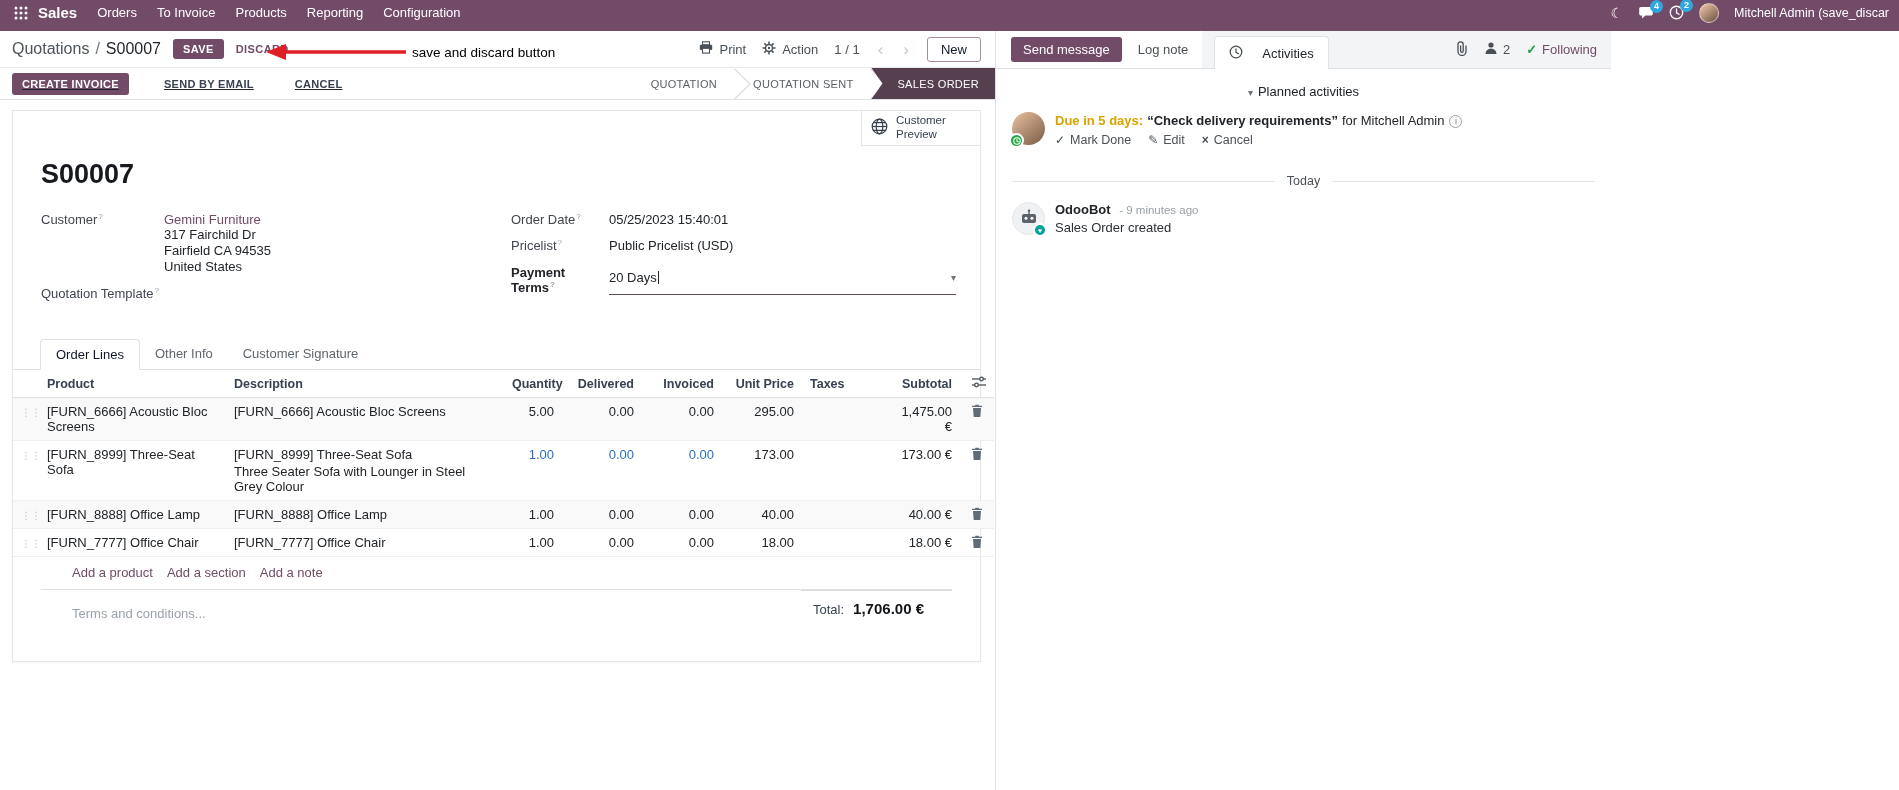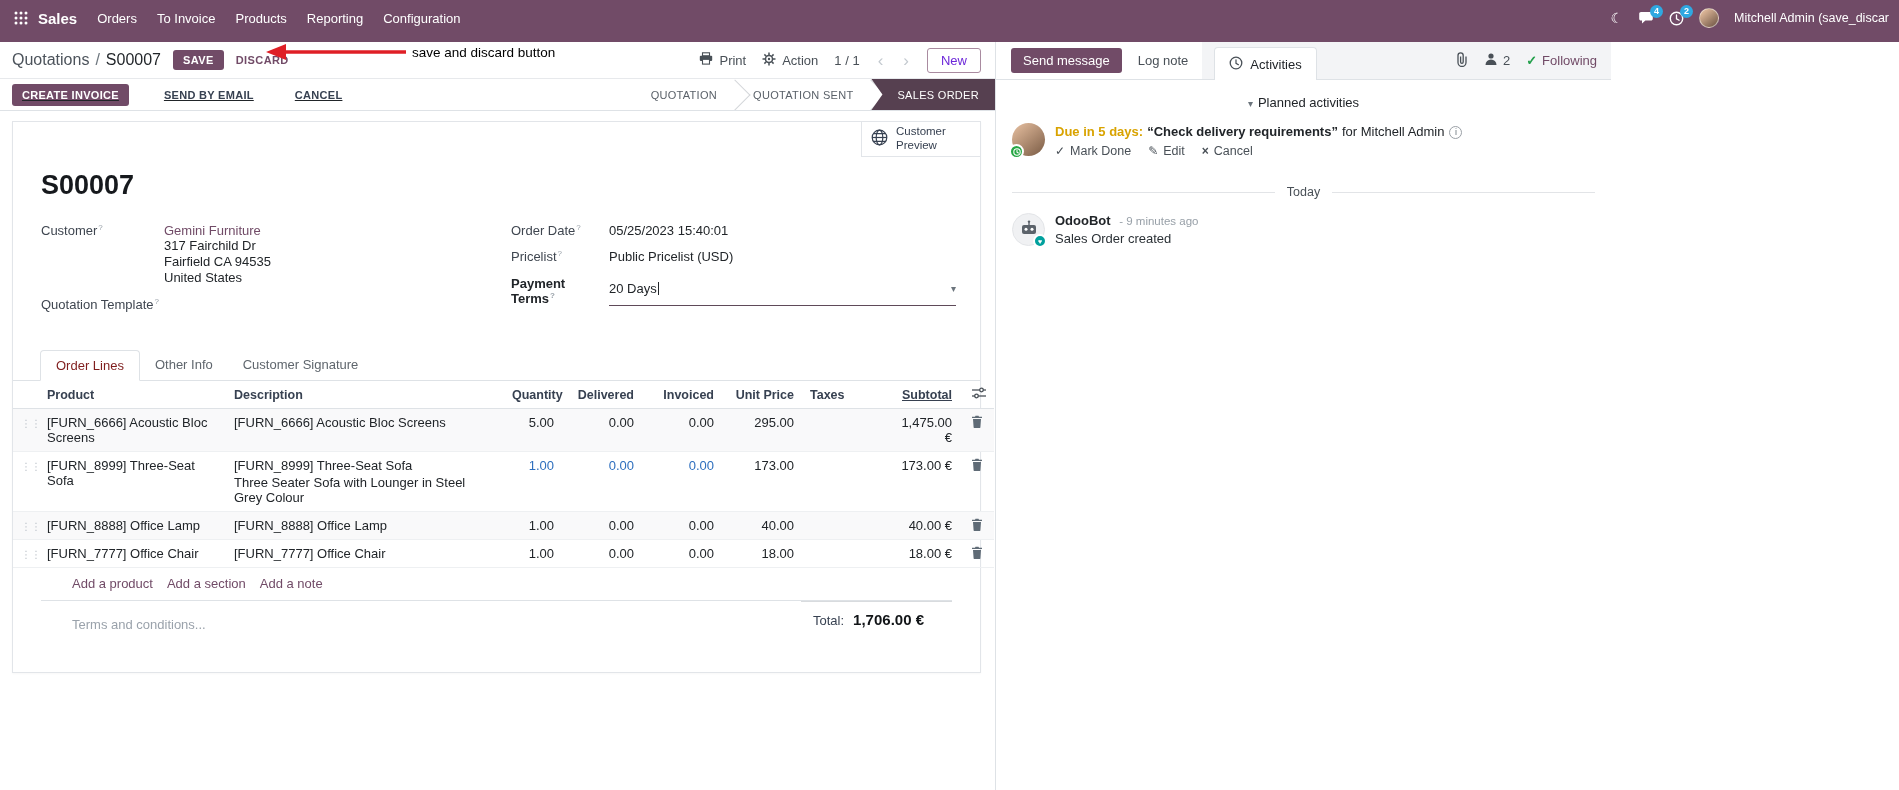--- a/index.html
+++ b/index.html
@@ -1,21 +1,21 @@
 <!DOCTYPE html>
 <html><head>
 <meta charset="utf-8">
 <style>
   * { margin:0; padding:0; box-sizing:border-box; }
   html,body { width:1899px; height:790px; overflow:hidden; }
   body { font-family:"Liberation Sans", sans-serif; font-size:13px; color:#212529; background:#fff; position:relative; }
   button { font-family:inherit; border:none; background:none; cursor:pointer; font-size:inherit; }
 
   
-  .topbar { height:42px; background:#714B67; display:flex; align-items:center; color:#fff; padding:0 10px 6px 8px; }
+  .topbar { height:31px; background:#714B67; display:flex; align-items:center; color:#fff; padding:0 10px 6px 8px; }
   .apps-btn { width:26px; display:flex; align-items:center; justify-content:center; }
   .app-name { font-weight:700; font-size:15px; margin:0 10px 0 4px; }
   .menu-item { font-size:13px; padding:0 10px; line-height:31px; color:#fff; }
   .topbar-right { margin-left:auto; display:flex; align-items:center; gap:15px; }
   .tb-icon { position:relative; display:flex; align-items:center; color:#fff; font-size:14px; }
   .tb-badge { position:absolute; top:-6px; right:-9px; background:#2FA8E1; color:#fff; font-size:9px; line-height:1; padding:2px 4px; border-radius:8px; font-weight:700; }
   .avatar-sm { width:20px; height:20px; border-radius:50%; background:linear-gradient(140deg,#d8b294 20%,#7d6250 85%); border:1px solid rgba(255,255,255,.5); }
   .user-name { font-size:12.5px; white-space:nowrap; overflow:hidden; max-width:185px; }
 
   
@@ -27,21 +27,21 @@
   .breadcrumb-bar { height:37px; display:flex; align-items:center; padding:0 14px 0 12px; border-bottom:1px solid #e7e9ec; }
   .bc-parent { font-size:16px; color:#4c535b; }
   .bc-sep { font-size:16px; color:#6c757d; margin:0 6px; }
   .bc-current { font-size:16px; color:#1f2327; }
   .save-btn { background:#714B67; color:#fff; font-size:11px; font-weight:700; letter-spacing:.4px; padding:4px 10px; border-radius:3px; margin-left:12px; }
   .discard-btn { color:#714B67; font-size:11px; font-weight:700; letter-spacing:.4px; margin-left:12px; }
   .cp-right { margin-left:auto; display:flex; align-items:center; gap:16px; color:#495057; }
   .cp-btn { display:flex; align-items:center; gap:6px; color:#495057; font-size:13px; }
   .pager { color:#495057; }
   .pager-chev { color:#c3c9cf; font-size:17px; line-height:1; padding:0 2px; }
-  .new-btn { border:1px solid #a98ba0; color:#6d28d9; background:#fff; padding:4px 13px; border-radius:3px; font-size:13px; }
+  .new-btn { border:1px solid #a98ba0; color:#0f172a; background:#fff; padding:4px 13px; border-radius:3px; font-size:13px; }
 
   
   .statusbar-row { height:32px; display:flex; align-items:stretch; padding-left:12px; border-bottom:1px solid #dee2e6; }
   .sb-left { display:flex; align-items:center; gap:29px;text-decoration:underline; }
   .btn-prim { background:#714B67; color:#fff; font-size:11px; font-weight:600; letter-spacing:.3px; padding:5px 10px; border-radius:3px; }
   .btn-flat { color:#374151; font-size:11px; font-weight:600; letter-spacing:.3px; padding:5px 6px; }
   .statusbar-states { margin-left:auto; display:flex; align-items:stretch; overflow:hidden; }
   .state { display:flex; align-items:center; padding:0 18px; font-size:11px; font-weight:500; letter-spacing:.3px; color:#5a6169; position:relative; }
   .state:not(.active)::after { content:""; position:absolute; right:-11px; top:50%; width:21px; height:21px; transform:translateY(-50%) rotate(45deg); border-top:1px solid #d4d7da; border-right:1px solid #d4d7da; }
   .state.active { background:#564050; color:#fff; clip-path:polygon(0 0,100% 0,100% 100%,0 100%,11px 50%); padding:0 16px 0 26px; z-index:2; }
@@ -66,36 +66,36 @@
   .link { color:#714B67; text-decoration:none; cursor:pointer; }
   .addr div { line-height:16px; }
   .pt-input { display:flex; align-items:center; width:347px; border-bottom:1px solid #5f4a59; padding-bottom:3px; position:relative; }
   .text-cursor { display:inline-block; width:1px; height:13px; background:#212529; margin-left:1px; }
   .pt-caret { margin-left:auto; color:#6c757d; font-size:10px; }
 
   
   .notebook { margin:26px -28px 0 -28px; }
   .tabs { display:flex; border-bottom:1px solid #dee2e6; padding-left:27px; }
   .tab { padding:7px 15px; font-size:13px; color:#5f666d; position:relative; top:1px; cursor:pointer; }
-  .tab.active { background:#fff; border:1px solid #dee2e6; border-bottom:1px solid #fff; border-radius:4px 4px 0 0; color:#7f1d1d; }
+  .tab.active { background:#fff; border:1px solid #dee2e6; border-bottom:1px solid #fff; border-radius:4px 4px 0 0; color:#0f172a; }
 
   table.o-list { width:100%; border-collapse:collapse; font-size:13px; table-layout:fixed; }
   .o-list th { font-weight:700; color:#374151; padding:6px 8px; border-bottom:1px solid #dee2e6; text-align:left; font-size:12.5px; }
   .o-list td { padding:6px 8px; vertical-align:top; }
   .o-list tbody tr { border-bottom:1px solid #eef0f2; }
   .o-list tbody tr:nth-child(odd) { background:#f9f9fa; }
   .col-handle { width:26px; }
   .col-product { width:187px; }
   .col-desc { width:278px; }
   .col-qty { width:58px; }
   .col-del { width:80px; }
   .col-inv { width:80px; }
   .col-price { width:80px; }
   .col-tax { width:82px; }
-  .col-sub { width:76px;text-decoration:underline; }
+  .col-sub { width:76px; }
   .col-trash { width:34px; }
   .num { text-align:right !important; }
   .edited { color:#2e6fbe; }
   .drag { color:#bcc2c9; font-size:10px; letter-spacing:0; line-height:1; }
   .trash-btn { color:#5f6b76; display:flex; align-items:center; justify-content:center; width:100%; }
   .th-settings { text-align:right !important; color:#495057; }
   .desc2 { margin-top:2px; }
 
   .add-links { display:flex; gap:14px; padding:8px 0 9px 31px; border-bottom:1px solid #dee2e6; margin:0 -28px; }
   .add-links .link { font-size:13px; }
@@ -105,21 +105,21 @@
   .totals { margin-left:auto; width:151px; border-top:1px solid #d8dbde; padding:9px 28px 0 12px; display:flex; justify-content:space-between; align-items:baseline; }
   .total-label { color:#374151; }
   .total-value { font-size:15px; font-weight:700; color:#111417; }
 
   
   .chatter-inner { width:615px; }
   .chatter-header { display:flex; align-items:center; height:38px; border-bottom:1px solid #dee2e6; padding-left:15px; }
   .send-msg-btn { background:#714B67; color:#fff; font-size:13px; padding:5px 12px; border-radius:3px; }
   .log-note-btn { color:#495057; font-size:13px; margin-left:16px; }
   .tab-strip { margin-left:14px; flex:1; height:100%; background:#f3f4f6; display:flex; align-items:center; }
-  .activities-tab { display:flex; align-items:center; gap:7px; height:33px; padding:0 14px; background:#fff; border:1px solid #dee2e6; border-bottom:none; border-radius:4px 4px 0 0; margin-left:12px; position:relative; top:3px; color:#212529; font-size:13px; }
+  .activities-tab { display:flex; align-items:center; gap:19px; height:33px; padding:0 14px; background:#fff; border:1px solid #dee2e6; border-bottom:none; border-radius:4px 4px 0 0; margin-left:12px; position:relative; top:3px; color:#212529; font-size:13px; }
   .chat-icons { margin-left:auto; display:flex; align-items:center; gap:16px; padding-right:14px; color:#495057; }
   .followers { display:flex; align-items:center; gap:5px; }
   .following { display:flex; align-items:center; gap:5px; }
   .following .chk { color:#23a04b; font-weight:700; }
   .following .lbl { color:#714B67; font-weight:500; }
 
   .planned-header { margin-top:15px; text-align:center; color:#212529; font-size:13px; }
   .planned-header .caret { color:#6c757d; font-size:10px; margin-right:5px; }
 
   .activity-item { display:flex; gap:10px; padding:13px 16px 0 16px; }

